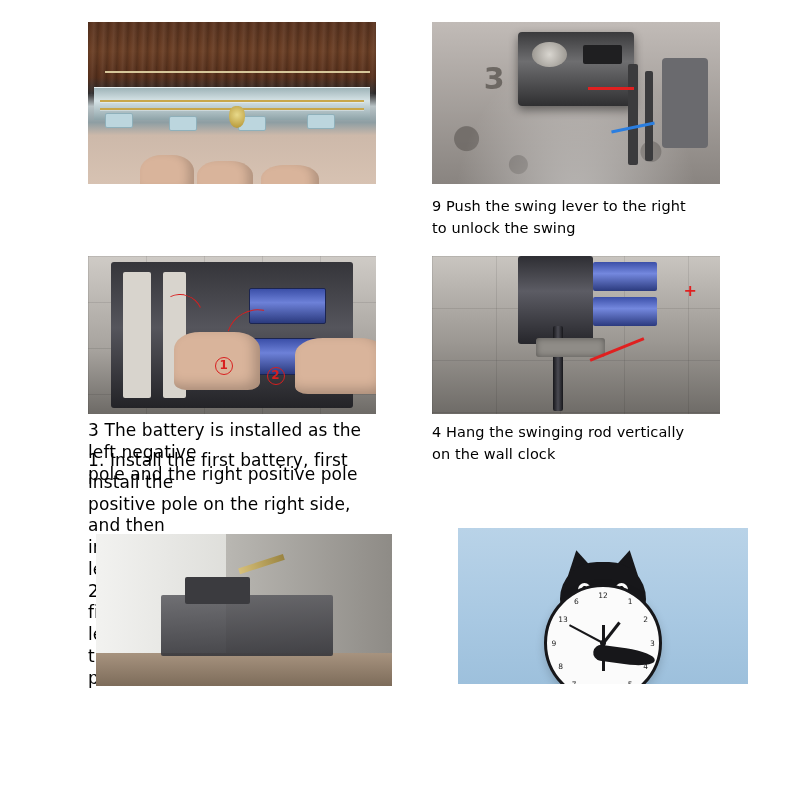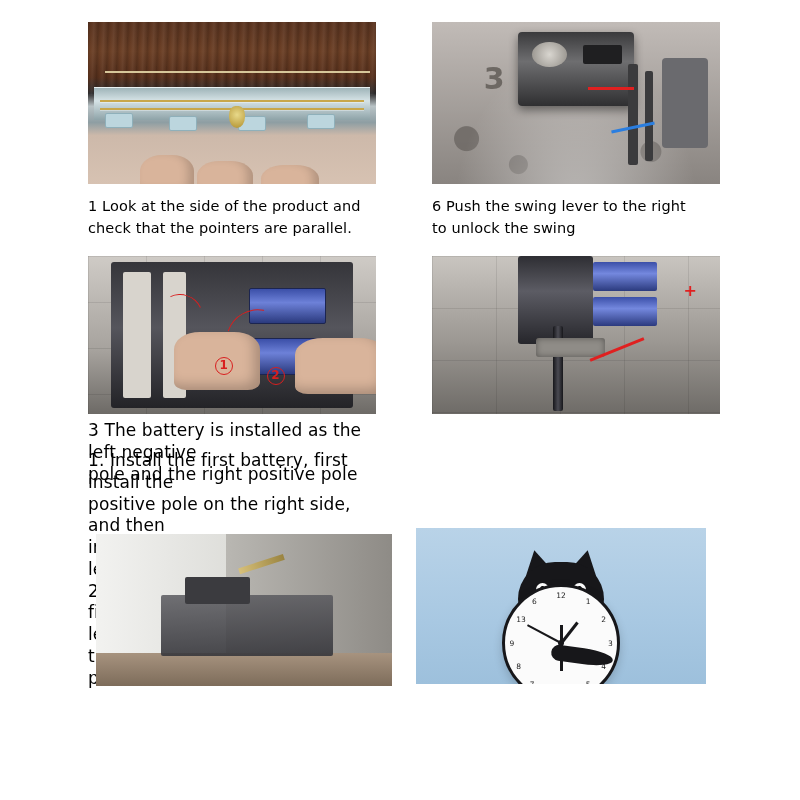--- a/index.html
+++ b/index.html
@@ -283,37 +283,35 @@
         <div class="clip" style="left:6%; top:56%;"></div>
         <div class="clip" style="left:28%; top:58%;"></div>
         <div class="clip" style="left:52%; top:58%;"></div>
         <div class="clip" style="left:76%; top:57%;"></div>
         <div class="hub" style="left:49%; top:52%;"></div>
         <div class="finger" style="left:18%; top:82%; width:54px; height:40px;"></div>
         <div class="finger" style="left:38%; top:86%; width:56px; height:36px;"></div>
         <div class="finger" style="left:60%; top:88%; width:58px; height:34px;"></div>
       </div>
     </div>
-    <div class="cell caption" style="left:88px; top:196px; width:300px;">1 Look at the side of the product and
-check that the pointers are parallel.</div>
 
     <div class="cell" style="left:432px; top:22px; width:288px; height:162px;">
       <div class="photo p2" style="width:100%;height:100%;">
         <div class="wallpattern"></div>
         <div class="dial"></div>
         <div class="numeral" style="left:18%; top:24%;">3</div>
         <div class="movement"></div>
         <div class="lever" style="left:68%; top:26%; width:10px; height:62%;"></div>
         <div class="lever" style="left:74%; top:30%; width:8px; height:56%;"></div>
         <div class="lever" style="right:4%; top:22%; width:46px; height:56%; background:#6a6a6e; border-radius:4px;"></div>
         <div class="arrow-red" style="left:54%; top:40%; width:46px;"></div>
         <div class="arrow-blue" style="left:62%; top:64%; width:44px; transform:rotate(-12deg);"></div>
       </div>
     </div>
-    <div class="cell caption" style="left:432px; top:196px; width:300px;">6 Push the swing lever to the right
+    <div class="cell caption" style="left:432px; top:196px; width:300px;">9 Push the swing lever to the right
    to unlock the swing</div>
 
     <div class="cell" style="left:88px; top:256px; width:288px; height:158px;">
       <div class="photo p3" style="width:100%;height:100%;">
         <div class="tile"></div>
         <div class="body"></div>
         <div class="bezel" style="left:12%; top:10%; width:10%; height:80%;"></div>
         <div class="bezel" style="left:26%; top:10%; width:8%; height:80%;"></div>
         <div class="battery" style="left:56%; top:20%; width:26%; height:22%;"></div>
         <div class="battery" style="left:56%; top:52%; width:26%; height:22%;"></div>
@@ -339,33 +337,35 @@
         <div class="tile"></div>
         <div class="module"></div>
         <div class="battery" style="left:56%; top:4%; width:22%; height:18%;"></div>
         <div class="battery" style="left:56%; top:26%; width:22%; height:18%;"></div>
         <div class="rod"></div>
         <div class="hook"></div>
         <div class="arrow-red" style="left:54%; top:58%; width:58px; transform:rotate(-22deg);"></div>
         <div style="position:absolute; right:8%; top:16%; color:#e02020; font-size:16px; font-weight:bold;">+</div>
       </div>
     </div>
+    <div class="cell caption" style="left:432px; top:422px; width:300px;">4 Hang the swinging rod vertically
+   on the wall clock</div>
 
     <div class="cell" style="left:96px; top:534px; width:296px; height:152px;">
       <div class="photo p5" style="width:100%;height:100%;">
         <div class="wallL"></div>
         <div class="wallR"></div>
         <div class="floor"></div>
         <div class="rail"></div>
         <div class="bracket"></div>
         <div class="nail"></div>
       </div>
     </div>
 
-    <div class="cell" style="left:416px; top:528px; width:290px; height:156px;">
+    <div class="cell" style="left:458px; top:528px; width:290px; height:156px;">
       <div class="photo p6" style="width:100%;height:100%;">
         <div class="cat-ears">
           <div class="ear left"></div>
           <div class="ear right"></div>
         </div>
         <div class="cat-head">
           <div class="eye l">
               <div class="pupil"></div>
             </div>
           <div class="eye r">

